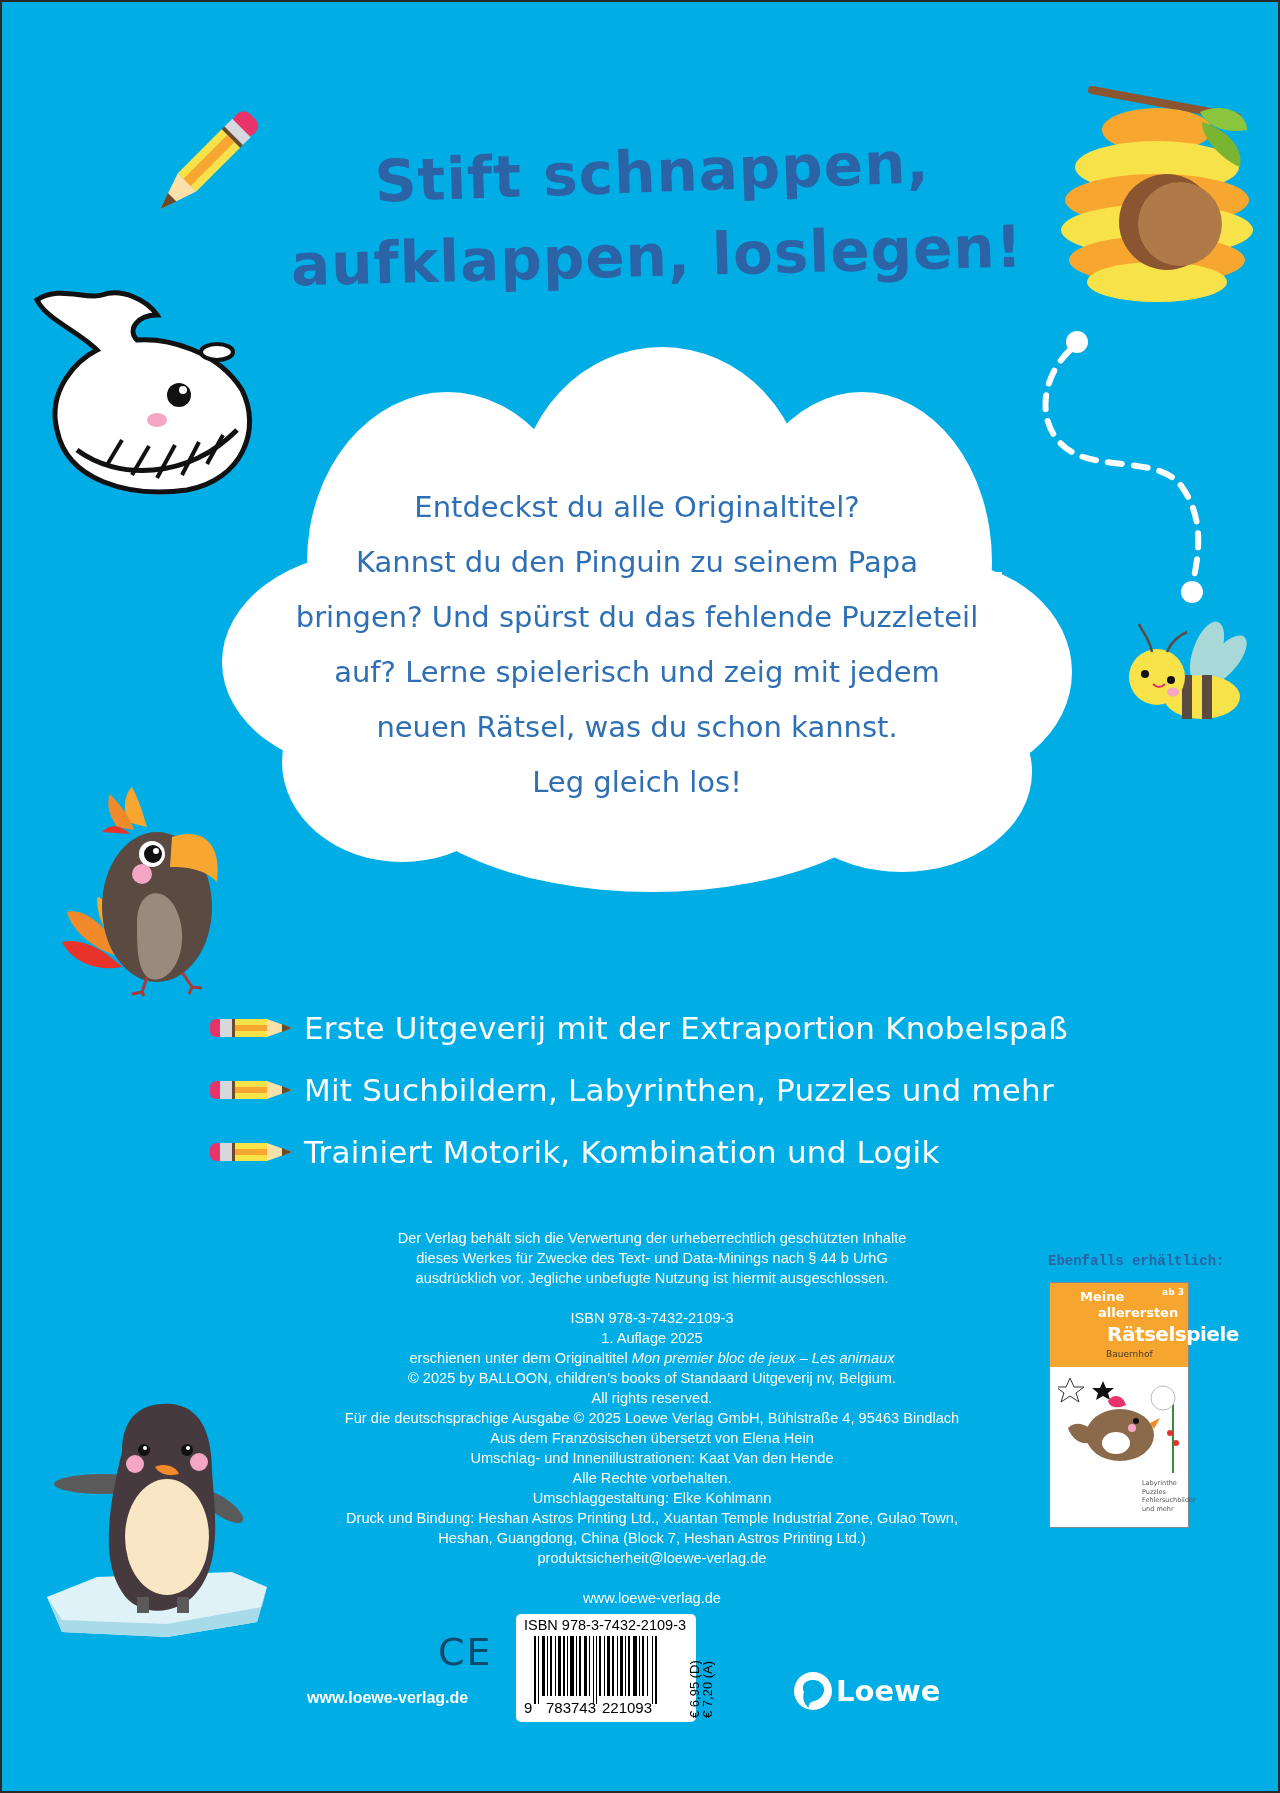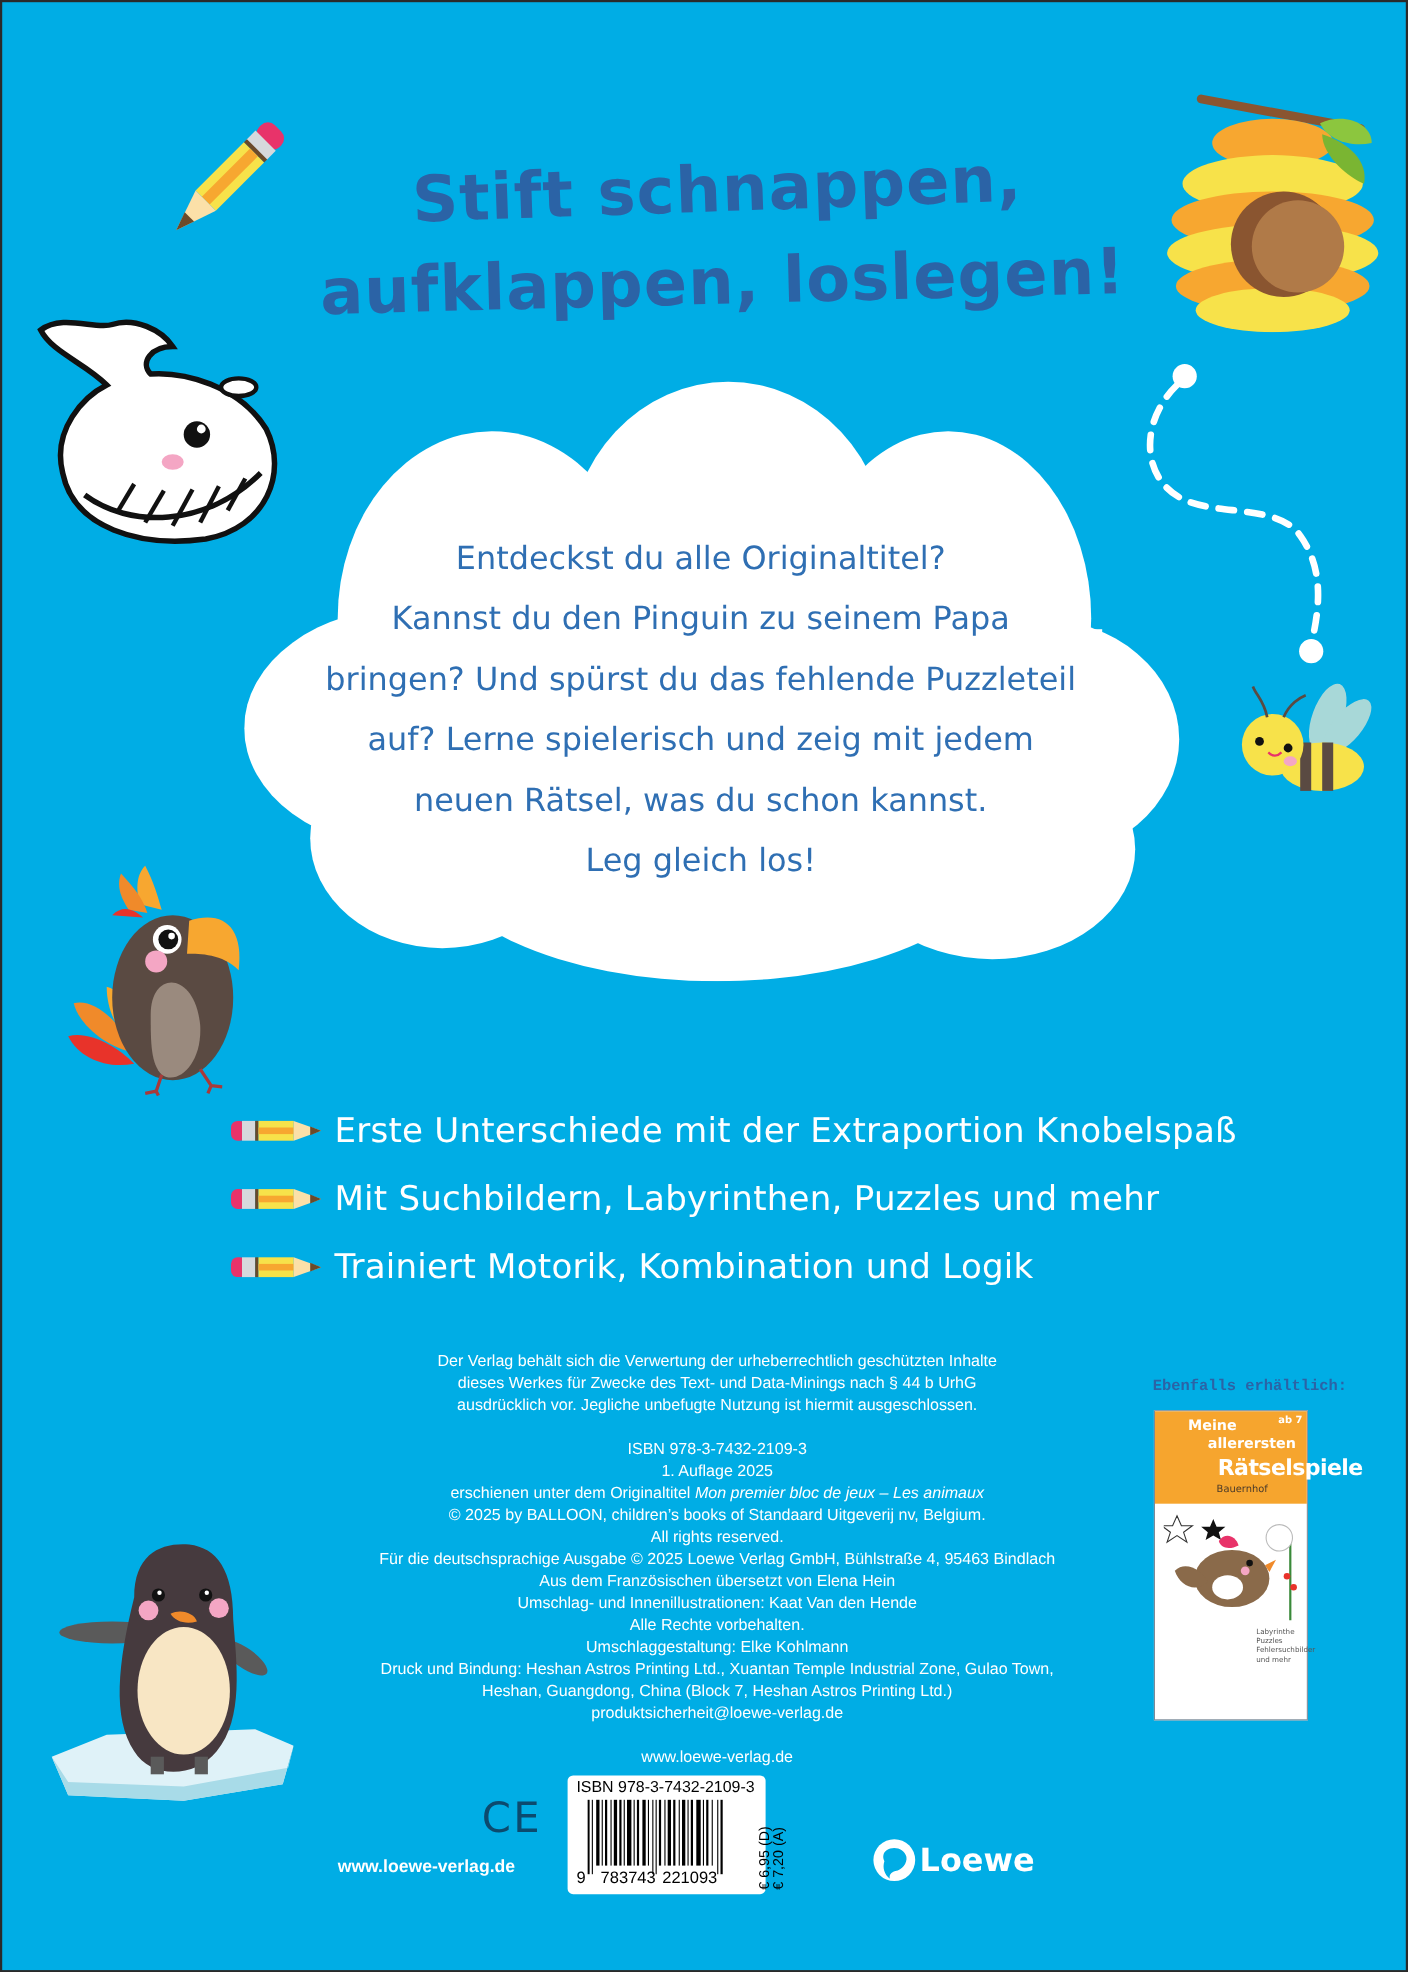--- a/index.html
+++ b/index.html
@@ -41,21 +41,21 @@
   }
   #imprint .gap { height: 20px; }
   #imprint i { font-style: italic; }
 
   
   #also-label {
     position: absolute; left: 1046px; top: 1251px; color: #2b63a6; font-weight: bold;
     font-family: Liberation Mono, monospace; font-size: 14px; white-space: nowrap;
   }
   #also-book {
-    position: absolute; left: 1047px; top: 1280px; width: 140px; height: 282px;
+    position: absolute; left: 1047px; top: 1280px; width: 140px; height: 246px;
     background: #ffffff; border: 1px solid #7a8a99;
   }
   #also-book .top { position: absolute; left: 0; top: 0; width: 100%; height: 84px; background: #f6a52e; }
   #also-book .t1 { position: absolute; left: 30px; top: 6px; color: #fff; font-weight: bold; font-size: 13px; }
   #also-book .t2 { position: absolute; left: 48px; top: 22px; color: #fff; font-weight: bold; font-size: 13px; }
   #also-book .t3 { position: absolute; left: 24px; top: 39px; color: #fff; font-weight: bold; font-size: 20px; letter-spacing: -0.5px; margin-left: 33px; }
   #also-book .t4 { position: absolute; left: 56px; top: 66px; color: #4a3a2a; font-size: 9px; }
   #also-book .age { position: absolute; right: 4px; top: 4px; color: #fff; font-size: 9px; font-weight: bold; }
   #also-book .feat { position: absolute; left: 92px; top: 196px; font-size: 6.5px; line-height: 8.5px; color: #555; }
 
@@ -203,21 +203,21 @@
     <div class="bullet">
       <svg viewBox="0 0 82 24">
         <rect x="0" y="3" width="14" height="18" rx="6" fill="#e8336a"></rect>
           <rect x="10" y="3" width="12" height="18" fill="#d6d9dc"></rect>
         <rect x="22" y="3" width="3" height="18" fill="#6b4a2a"></rect>
           <rect x="25" y="3" width="32" height="18" fill="#f7e24a"></rect>
         <rect x="25" y="9" width="32" height="6" fill="#f7a730"></rect>
           <polygon points="57,3 57,21 82,12" fill="#fbe0a8"></polygon>
           <polygon points="72,8 72,16 82,12" fill="#6b4a2a"></polygon>
       </svg>
-      <span>Erste Unterschiede mit der Extraportion Knobelspaß</span>
+      <span>Erste Uitgeverij mit der Extraportion Knobelspaß</span>
     </div>
     <div class="bullet">
       <svg viewBox="0 0 82 24">
         <rect x="0" y="3" width="14" height="18" rx="6" fill="#e8336a"></rect>
           <rect x="10" y="3" width="12" height="18" fill="#d6d9dc"></rect>
         <rect x="22" y="3" width="3" height="18" fill="#6b4a2a"></rect>
           <rect x="25" y="3" width="32" height="18" fill="#f7e24a"></rect>
         <rect x="25" y="9" width="32" height="6" fill="#f7a730"></rect>
           <polygon points="57,3 57,21 82,12" fill="#fbe0a8"></polygon>
           <polygon points="72,8 72,16 82,12" fill="#6b4a2a"></polygon>
@@ -260,21 +260,21 @@
     <div>www.loewe-verlag.de</div>
   </div>
 
   <div id="also-label">Ebenfalls erhältlich:</div>
   <div id="also-book">
     <div class="top"></div>
     <span class="t1">Meine</span>
     <span class="t2">allerersten</span>
     <span class="t3">Rätselspiele</span>
     <span class="t4">Bauernhof</span>
-    <span class="age">ab 7</span>
+    <span class="age">ab 3</span>
     <svg class="abs" style="left:8px;top:90px;width:125px;height:110px" viewBox="0 0 125 110">
       <polygon points="12,5 16,14 26,14 18,20 21,29 12,23 3,29 6,20 -2,14 8,14" fill="#fff" stroke="#333" stroke-width="1"></polygon>
       <polygon points="45,8 48,15 56,15 50,20 52,27 45,23 38,27 40,20 34,15 42,15" fill="#111"></polygon>
       <ellipse cx="62" cy="62" rx="34" ry="26" fill="#8a6a4a"></ellipse>
       <path d="M10,55 C20,45 35,55 40,65 C30,75 15,70 10,55 Z" fill="#8a6a4a"></path>
       <path d="M50,28 C55,20 65,22 68,32 C60,36 52,35 50,28 Z" fill="#e8336a"></path>
       <circle cx="78" cy="48" r="3" fill="#111"></circle>
         <circle cx="74" cy="55" r="4" fill="#f4a6c4"></circle>
       <polygon points="92,50 102,45 96,56" fill="#f08a2a"></polygon>
       <ellipse cx="58" cy="70" rx="14" ry="11" fill="#fff"></ellipse>

